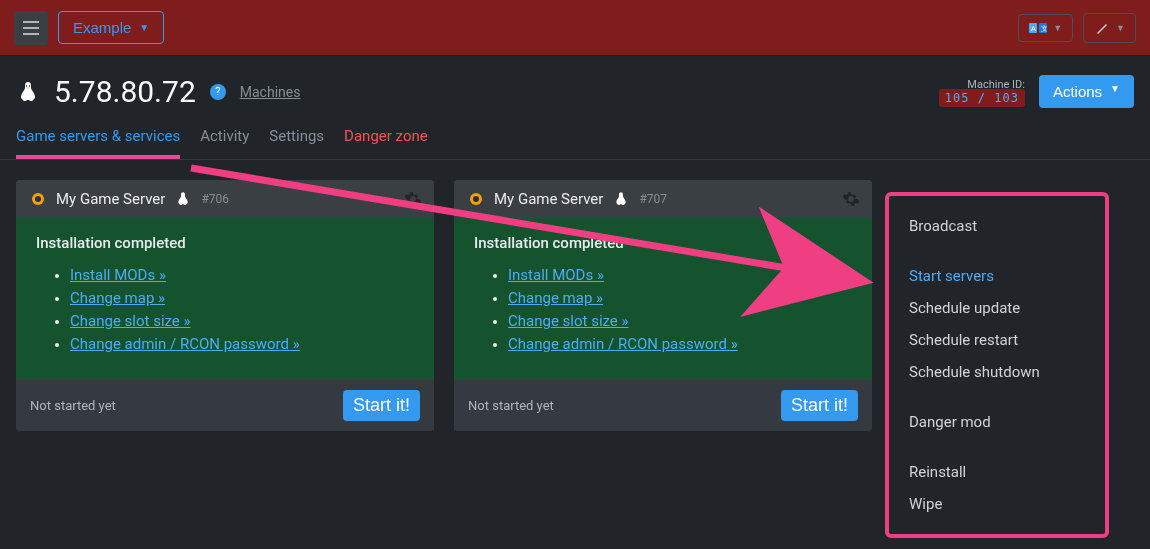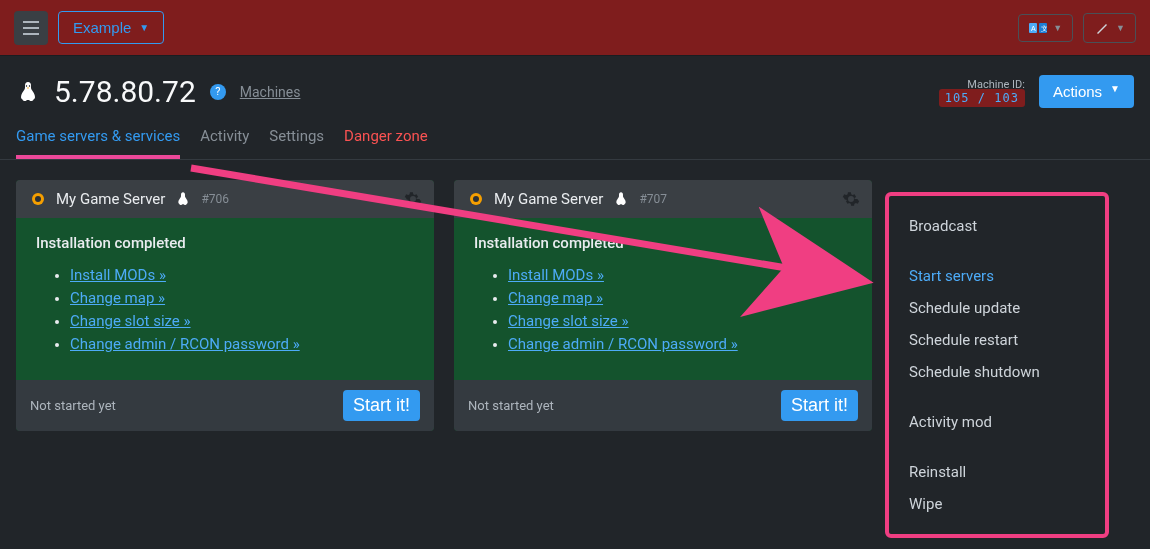--- a/index.html
+++ b/index.html
@@ -343,21 +343,21 @@
   <div class="group">
     <div class="dropdown-item">Broadcast</div>
   </div>
   <div class="group">
     <div class="dropdown-item highlight">Start servers</div>
     <div class="dropdown-item">Schedule update</div>
     <div class="dropdown-item">Schedule restart</div>
     <div class="dropdown-item">Schedule shutdown</div>
   </div>
   <div class="group">
-    <div class="dropdown-item">Activity mod</div>
+    <div class="dropdown-item">Danger mod</div>
   </div>
   <div class="group">
     <div class="dropdown-item">Reinstall</div>
     <div class="dropdown-item">Wipe</div>
   </div>
 </div>
 
 <svg class="arrow-annotation" viewBox="0 0 700 170">
   <defs>
     <marker id="ah" markerWidth="20" markerHeight="20" refX="14" refY="8" orient="auto">

